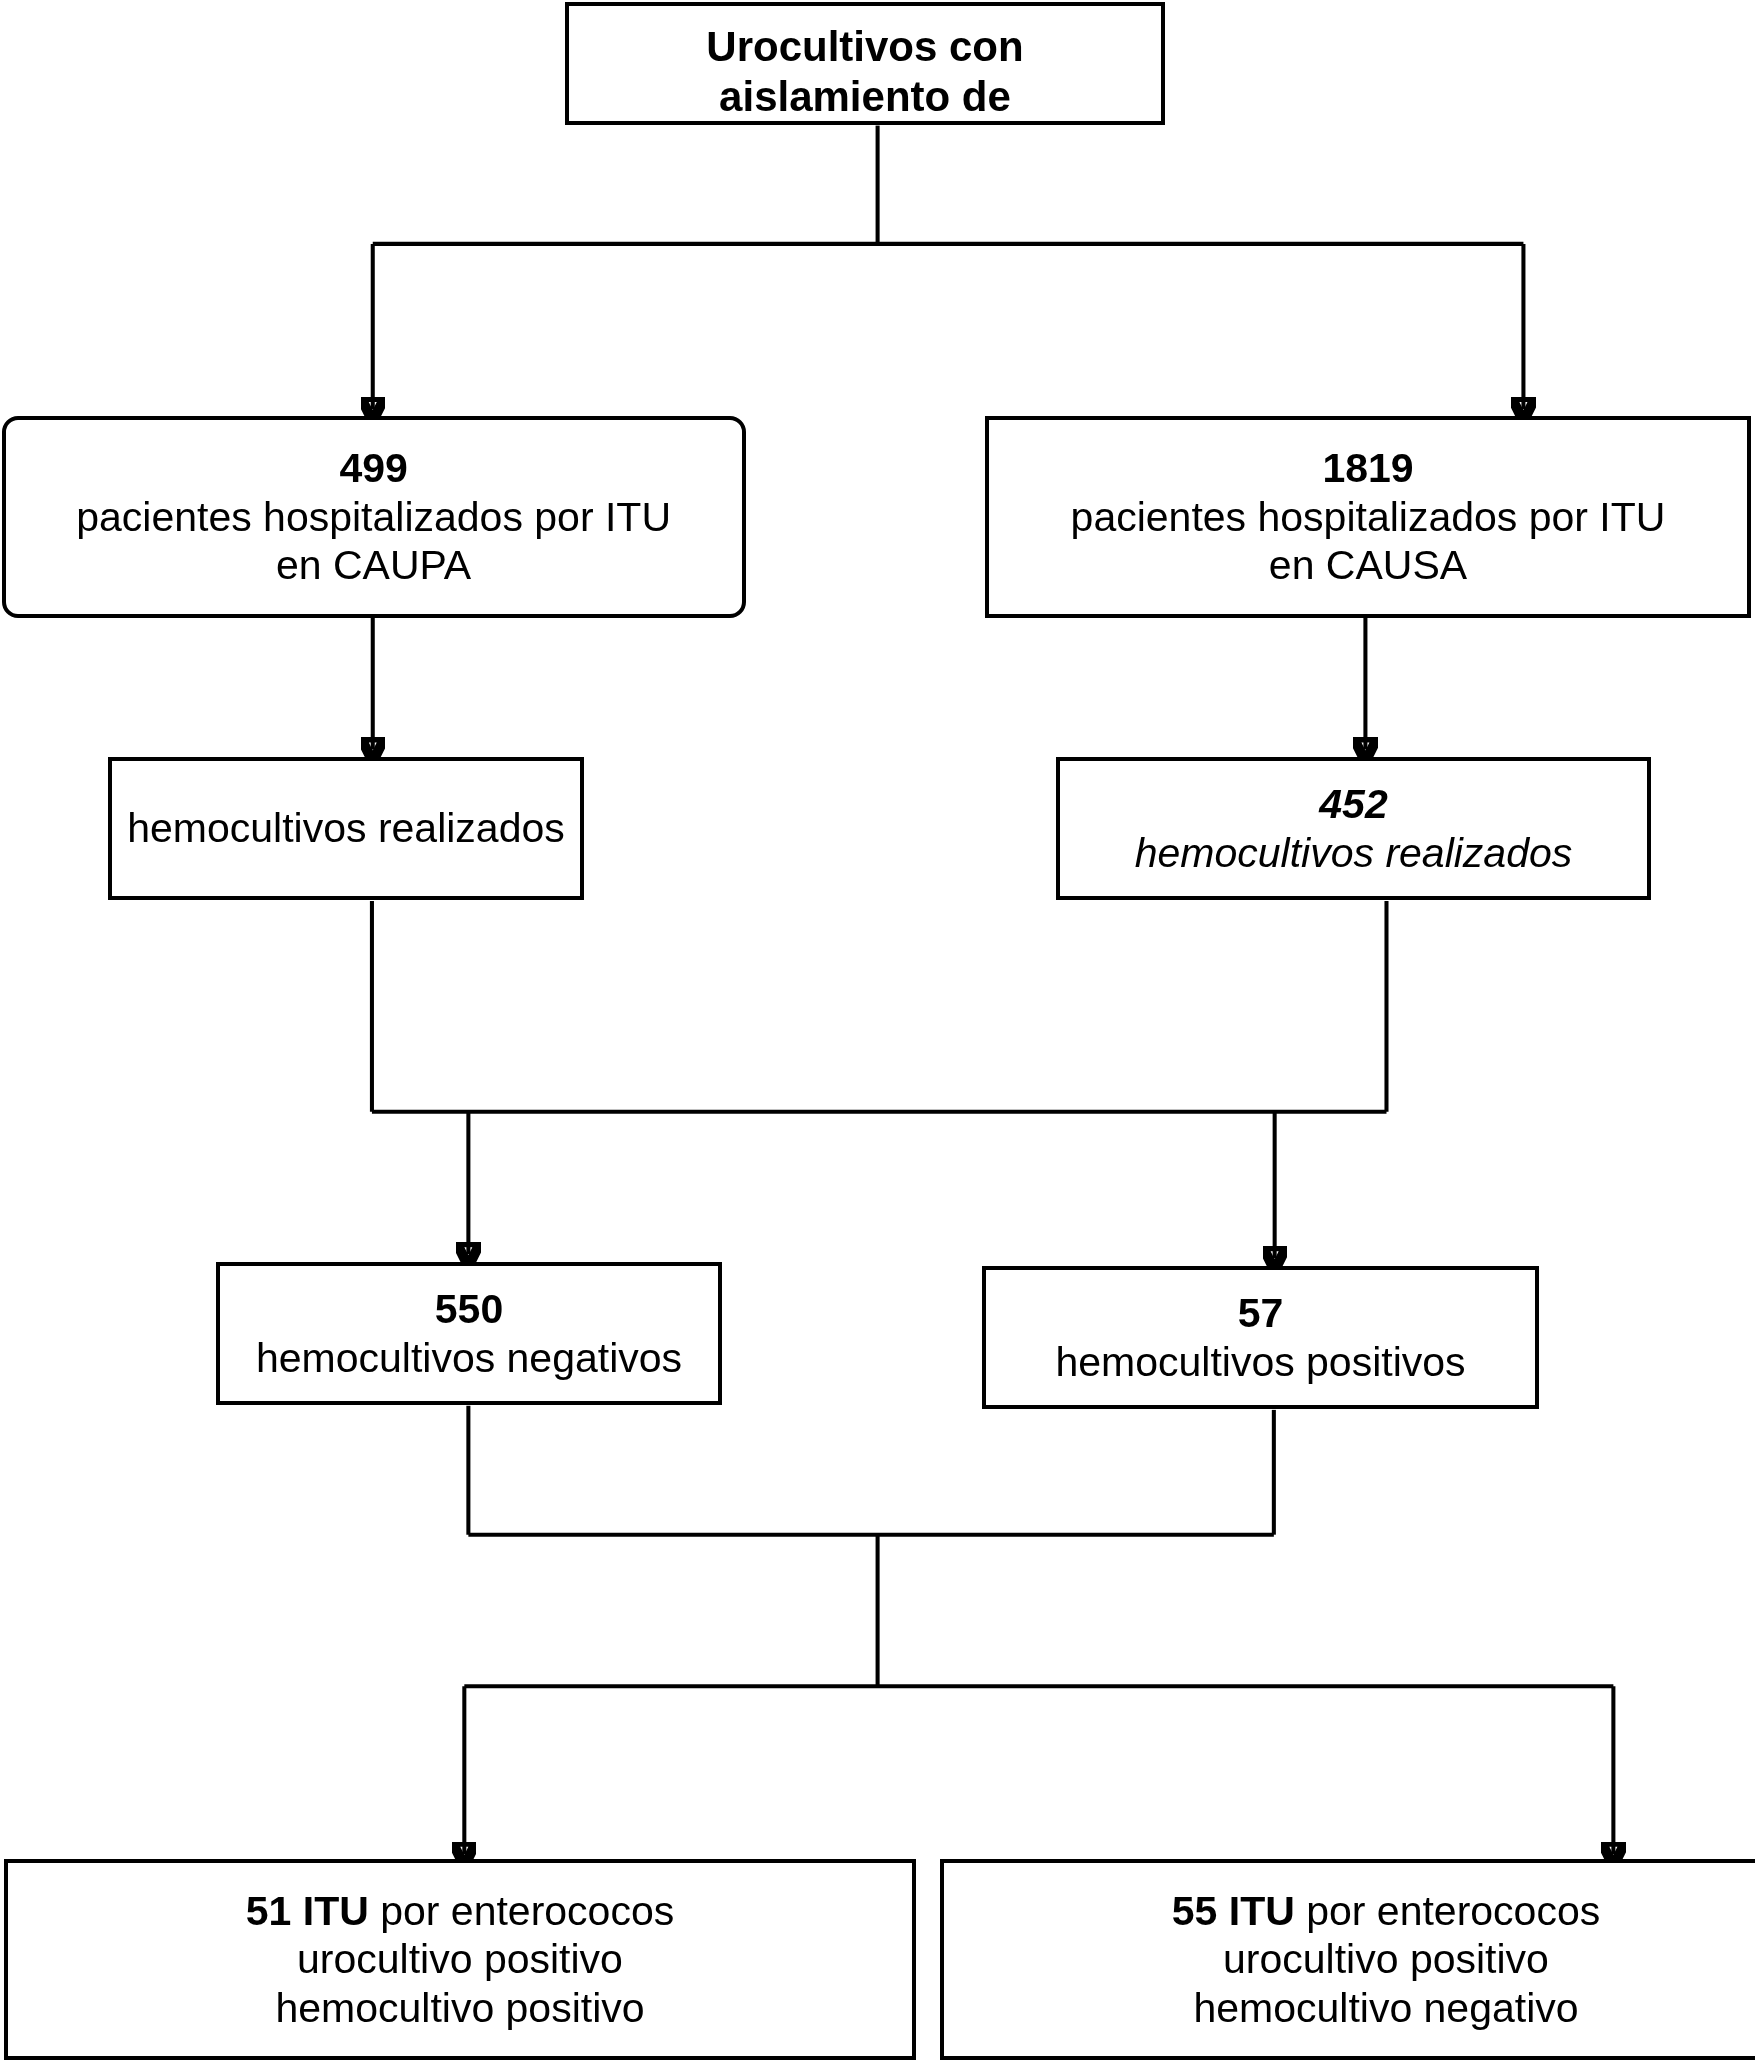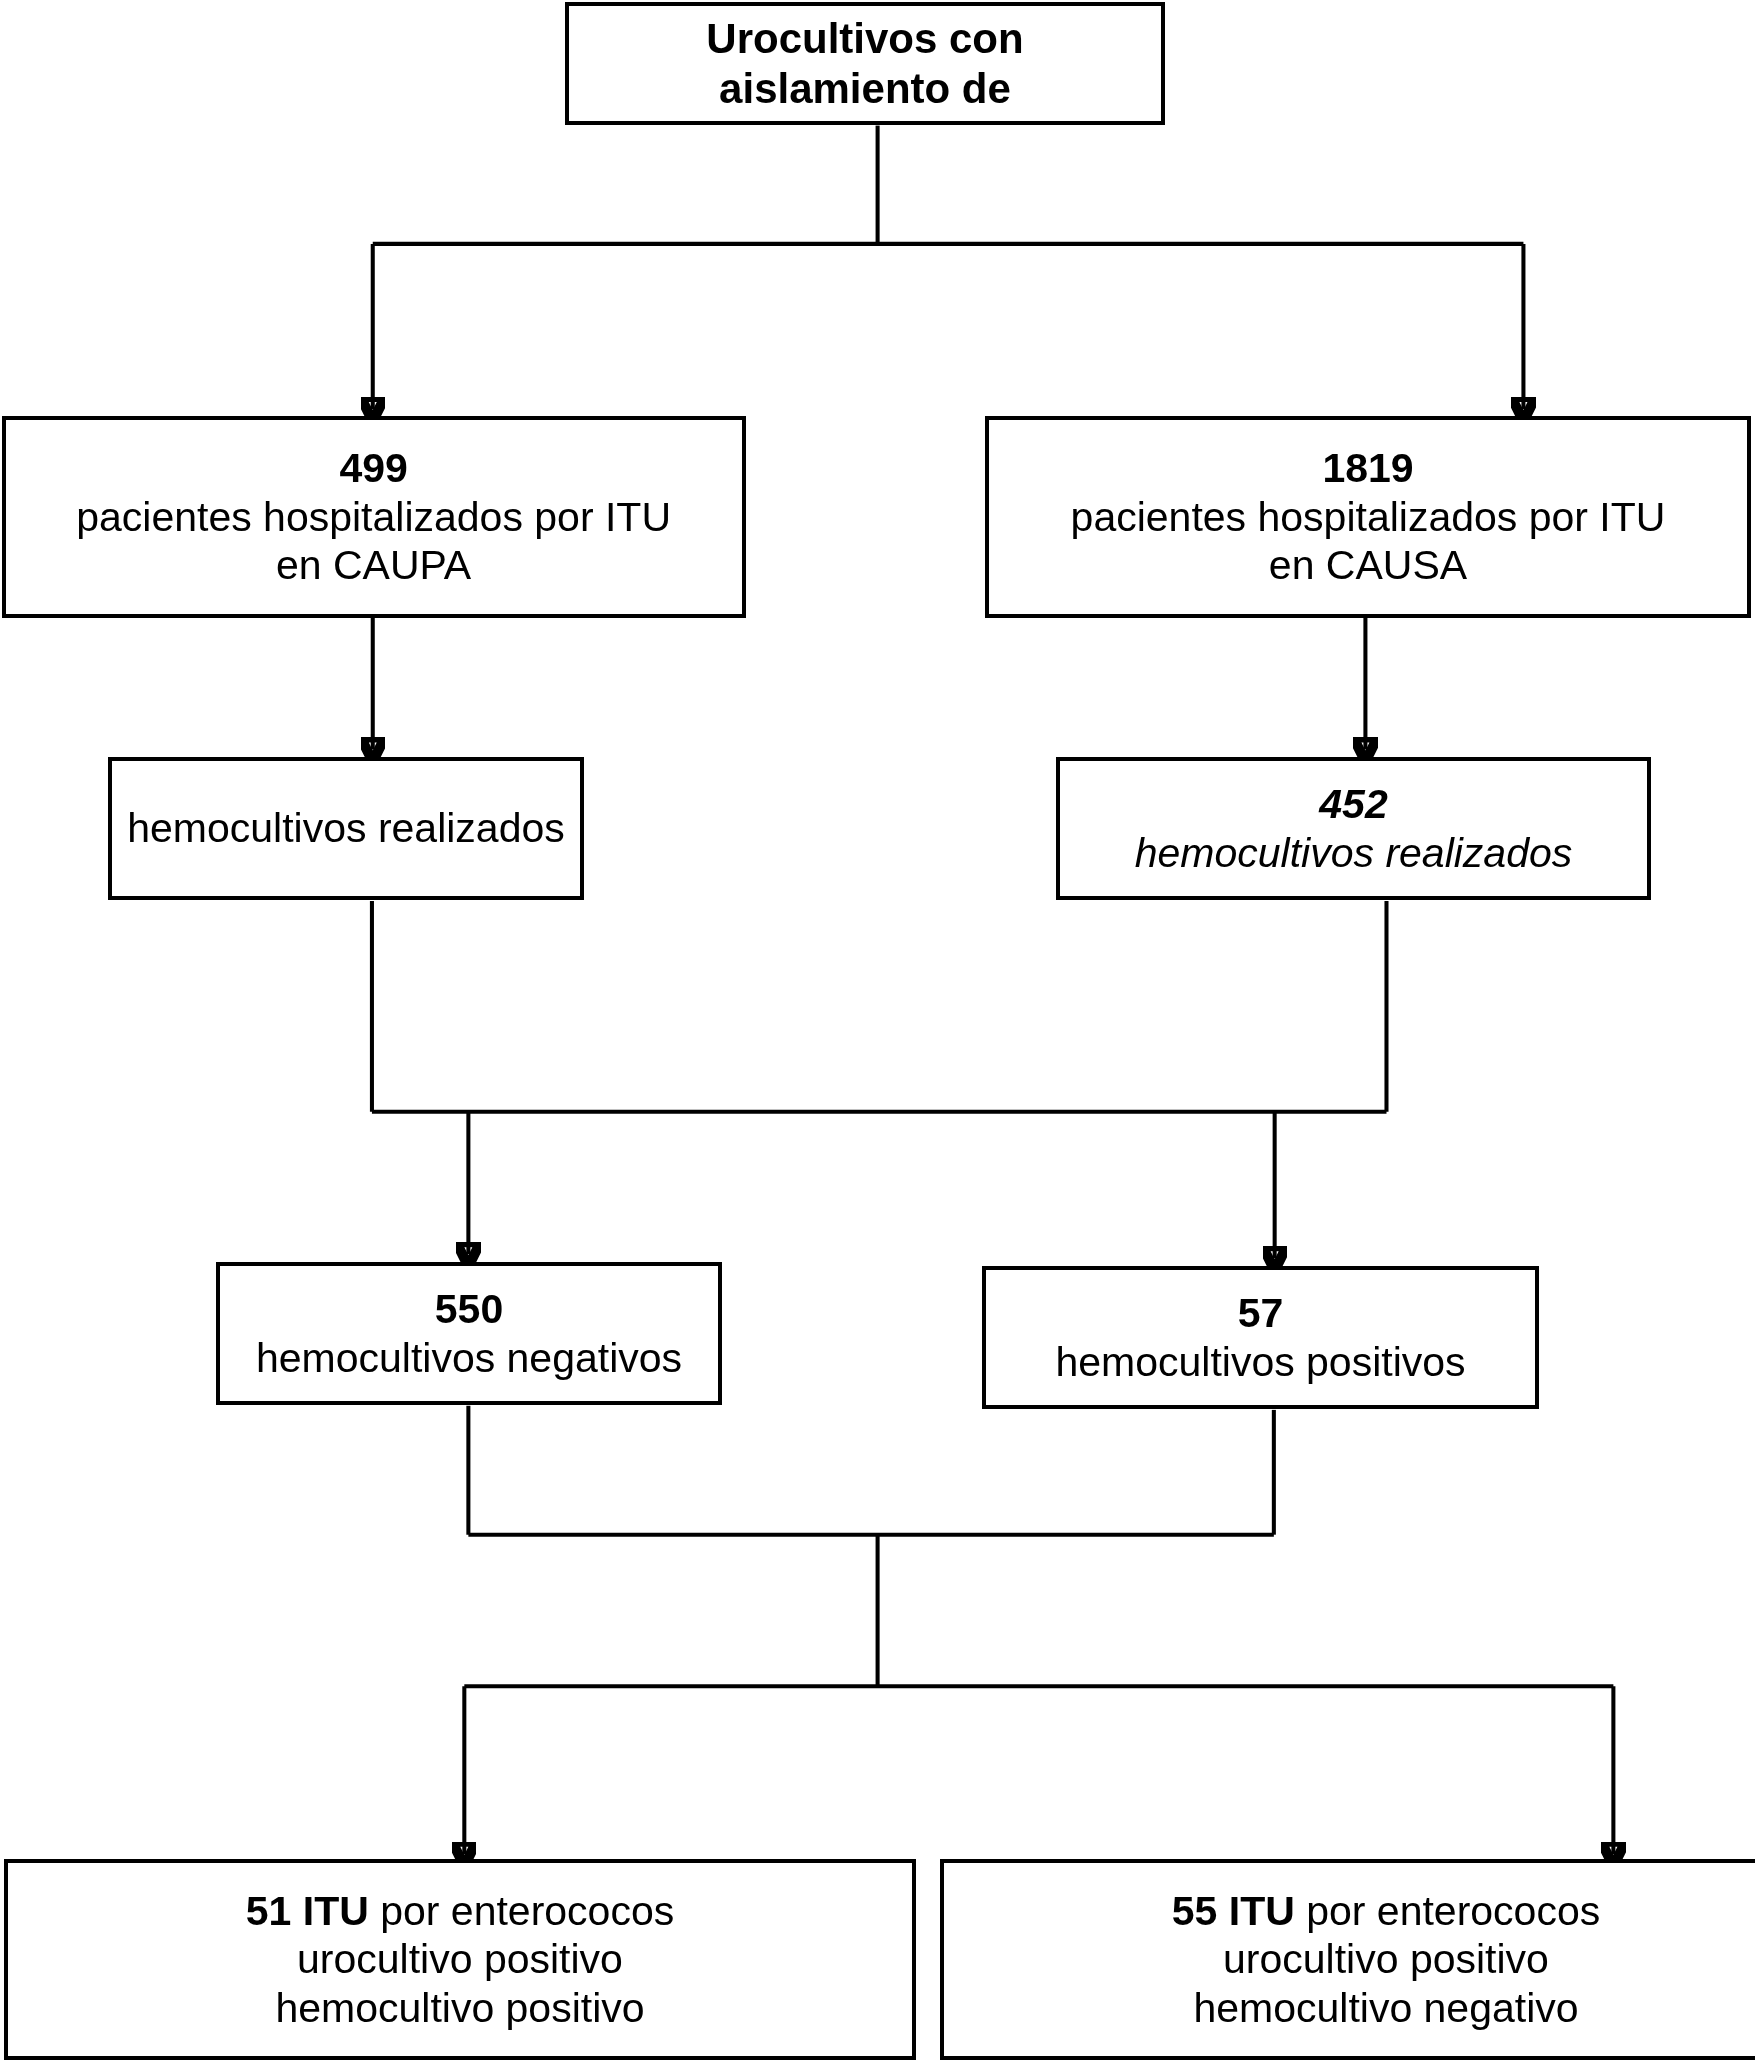--- a/index.html
+++ b/index.html
@@ -84,26 +84,26 @@
 
     <line x1="578" y1="1735" x2="578" y2="1894"></line>
     <line x1="1572" y1="1740" x2="1572" y2="1894"></line>
     <line x1="578" y1="1894" x2="1572" y2="1894"></line>
     <line x1="1083" y1="1894" x2="1083" y2="2081"></line>
     <line x1="573" y1="2081" x2="1991" y2="2081"></line>
     <line x1="573" y1="2081" x2="573" y2="2288" marker-end="url(#arrow)"></line>
     <line x1="1991" y1="2081" x2="1991" y2="2288" marker-end="url(#arrow)"></line>
   </svg>
 
-  <div class="node t-root" style="left:565px; top:2.4px; width:600px; height:123px;">
+  <div class="node t-root" style="left:565px; top:2.4px; width:600px; height:123px;justify-content:flex-end;">
     <span class="ln">Urocultivos con</span>
     <span class="ln">aislamiento de</span>
   </div>
 
-  <div class="node t-big" style="left:1.6px; top:416px; width:744px; height:202px;">
+  <div class="node t-big" style="left:1.6px; top:416px; width:744px; height:202px;border-radius:16px;">
     <span class="ln num">499</span>
     <span class="ln">pacientes  hospitalizados  por ITU</span>
     <span class="ln">en CAUPA</span>
   </div>
 
   <div class="node t-big" style="left:985px; top:416px; width:766px; height:202px;">
     <span class="ln num">1819</span>
     <span class="ln">pacientes  hospitalizados  por ITU</span>
     <span class="ln">en CAUSA</span>
   </div>

